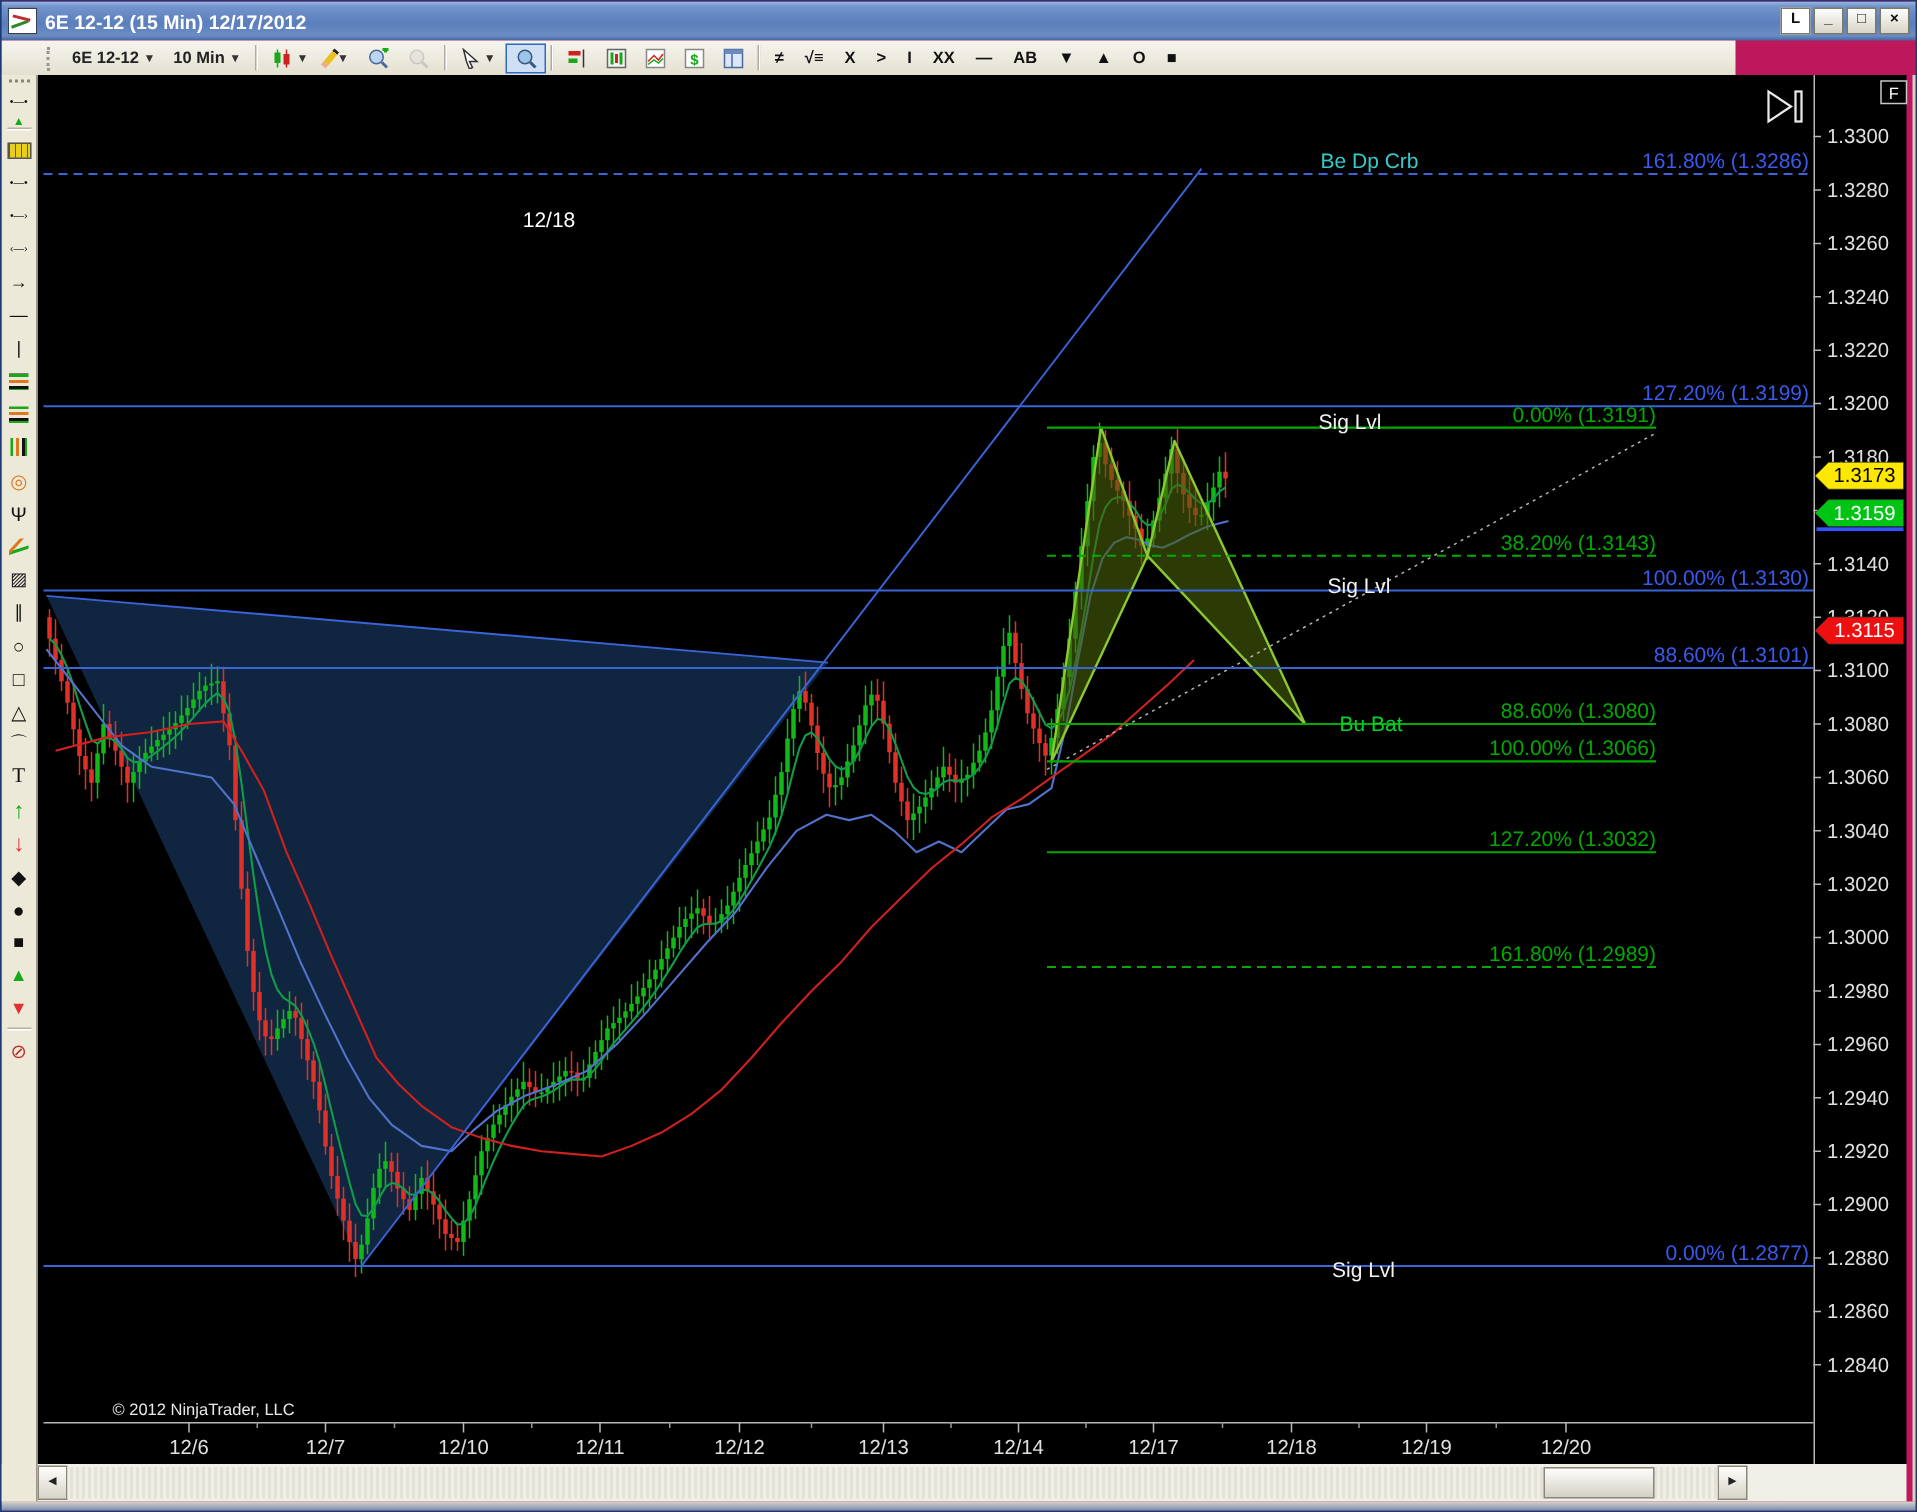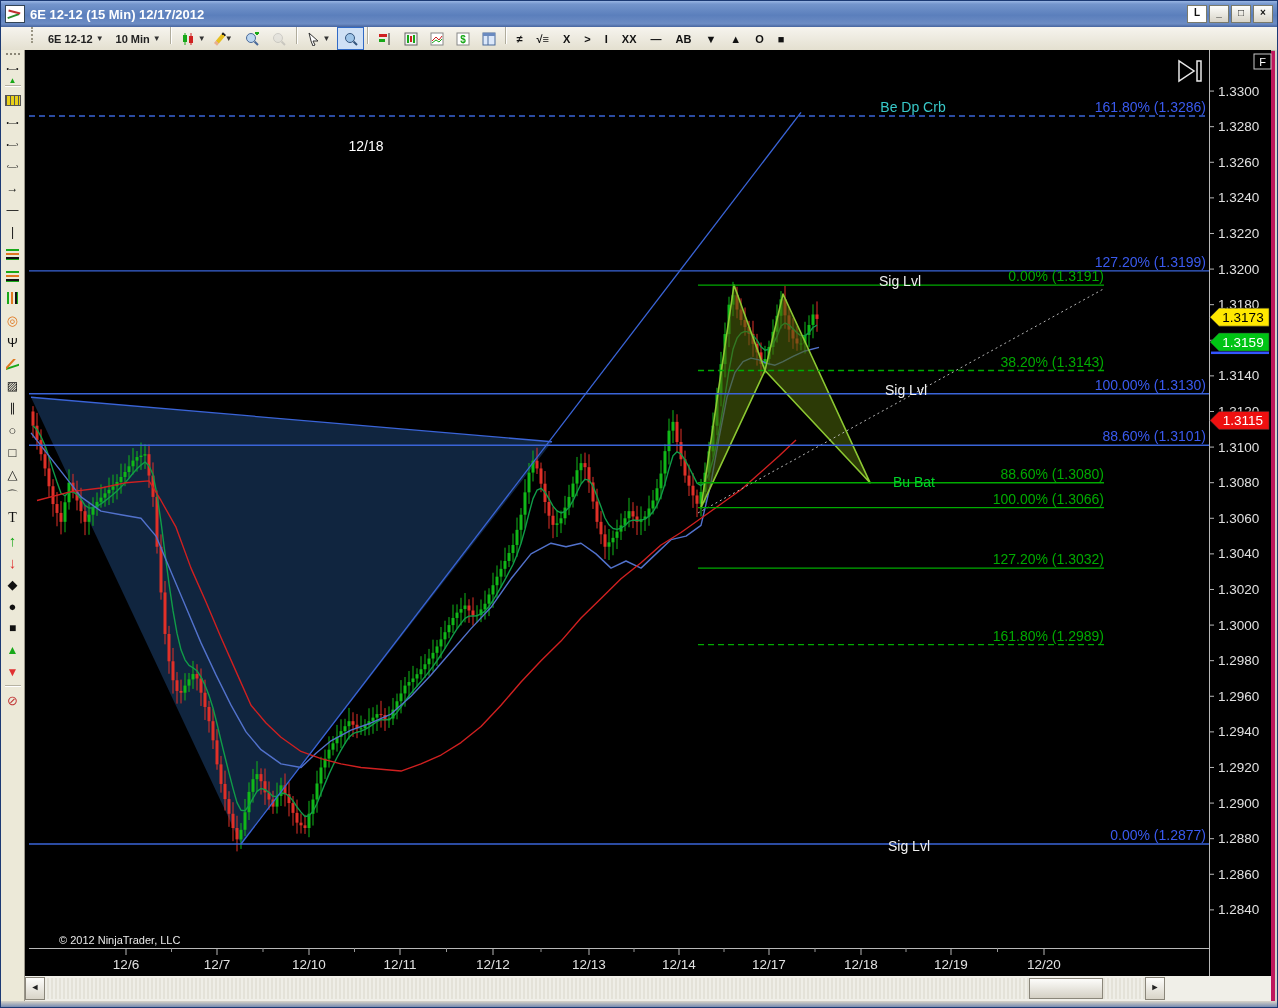--- a/index.html
+++ b/index.html
@@ -13,22 +13,22 @@
   .titlebar .ticon{width:18px;height:16px;margin:0 5px 0 4px;background:#fff;border:1px solid #345;
     position:relative;}
   .titlebar .ticon:before{content:"";position:absolute;left:2px;top:9px;width:12px;height:4px;
     border-top:2px solid #2a8a2a;transform:rotate(-20deg);}
   .titlebar .ticon:after{content:"";position:absolute;left:2px;top:5px;width:12px;height:3px;
     border-top:2px solid #c03030;transform:rotate(14deg);}
   .winbtns{margin-left:auto;display:flex;gap:2px;padding-right:6px;}
   .wbtn{width:18px;height:16px;background:linear-gradient(#fdfdfb,#d8d4c8);border:1px solid #7a7a6a;
     font-size:10px;line-height:14px;text-align:center;color:#111;font-weight:bold;}
   
-  .toolbar{left:0;top:26px;width:1278px;height:23px;background:linear-gradient(#f6f4ee,#e4e0d0);
-    border-bottom:1px solid #b8b4a4;display:flex;font-size:11px;color:#222;}
+  .toolbar{left:0;top:26px;width:1156px;height:23px;background:linear-gradient(#f6f4ee,#e4e0d0);
+    border-bottom:1px solid #b8b4a4;display:flex;align-items:center;font-size:11px;color:#222;}
   .tb-grip{width:5px;height:16px;margin:0 4px 0 30px;border-left:2px dotted #9a9684;}
   .tb-item{display:flex;align-items:center;gap:3px;padding:2px 5px;border:1px solid transparent;}
   .tb-sep{width:1px;height:17px;background:#b0ac9c;margin:0 3px;border-right:1px solid #fff;}
   .tb-sel{border:1px solid #316ac5;background:#cfe0f5;}
   .tb-sym{padding:2px 7px;font-size:11px;font-weight:bold;color:#111;}
   .caret{font-size:8px;color:#333;}
   .tbico{display:inline-block;}
   
   .strip{left:0;top:49px;width:23px;height:951px;background:#ece9d8;border-right:1px solid #9a968a;
     display:flex;flex-direction:column;align-items:center;z-index:3;}
@@ -50,21 +50,21 @@
   .hscroll{left:24px;top:975px;width:1246px;height:25px;background:#f0efe8;display:flex;align-items:center;}
   .sbtn{width:18px;height:21px;background:linear-gradient(#fdfdfb,#d8d4c8);border:1px solid #8a867a;
     font-size:9px;text-align:center;line-height:19px;color:#222;}
   .strack{position:relative;height:21px;flex:0 0 1100px;background:repeating-linear-gradient(90deg,#efeee7 0 2px,#e4e2d8 2px 4px);}
   .sthumb{position:absolute;top:0;height:19px;border:1px solid #8a867a;background:linear-gradient(#fdfdfb,#d4d0c4);}
   .corner{left:0;top:975px;width:24px;height:25px;background:#ece9d8;}
   .rightedge{left:1274px;top:49px;width:4px;height:951px;background:#d4d0c8;}
   .botedge{left:0;top:1000px;width:1278px;height:8px;background:linear-gradient(#d8d4c8,#7e90b2 70%,#3c5890);}
   
   .note{left:100px;top:136px;width:530px;text-align:center;color:#fff;font-size:14px;line-height:18.5px;z-index:2;}
-  .footer{left:14px;top:933px;color:#e8e8e8;font-size:11px;z-index:2;margin-left:44px;}
+  .footer{left:30px;top:933px;color:#e8e8e8;font-size:11px;z-index:2;margin-left:44px;}
 </style>
 </head>
 <body>
 
 <div class="win">
 
   <div class="abs titlebar">
     <span class="ticon"></span>
     <span>6E 12-12 (15 Min)  12/17/2012</span>
     <span class="winbtns" id="winbtns">

